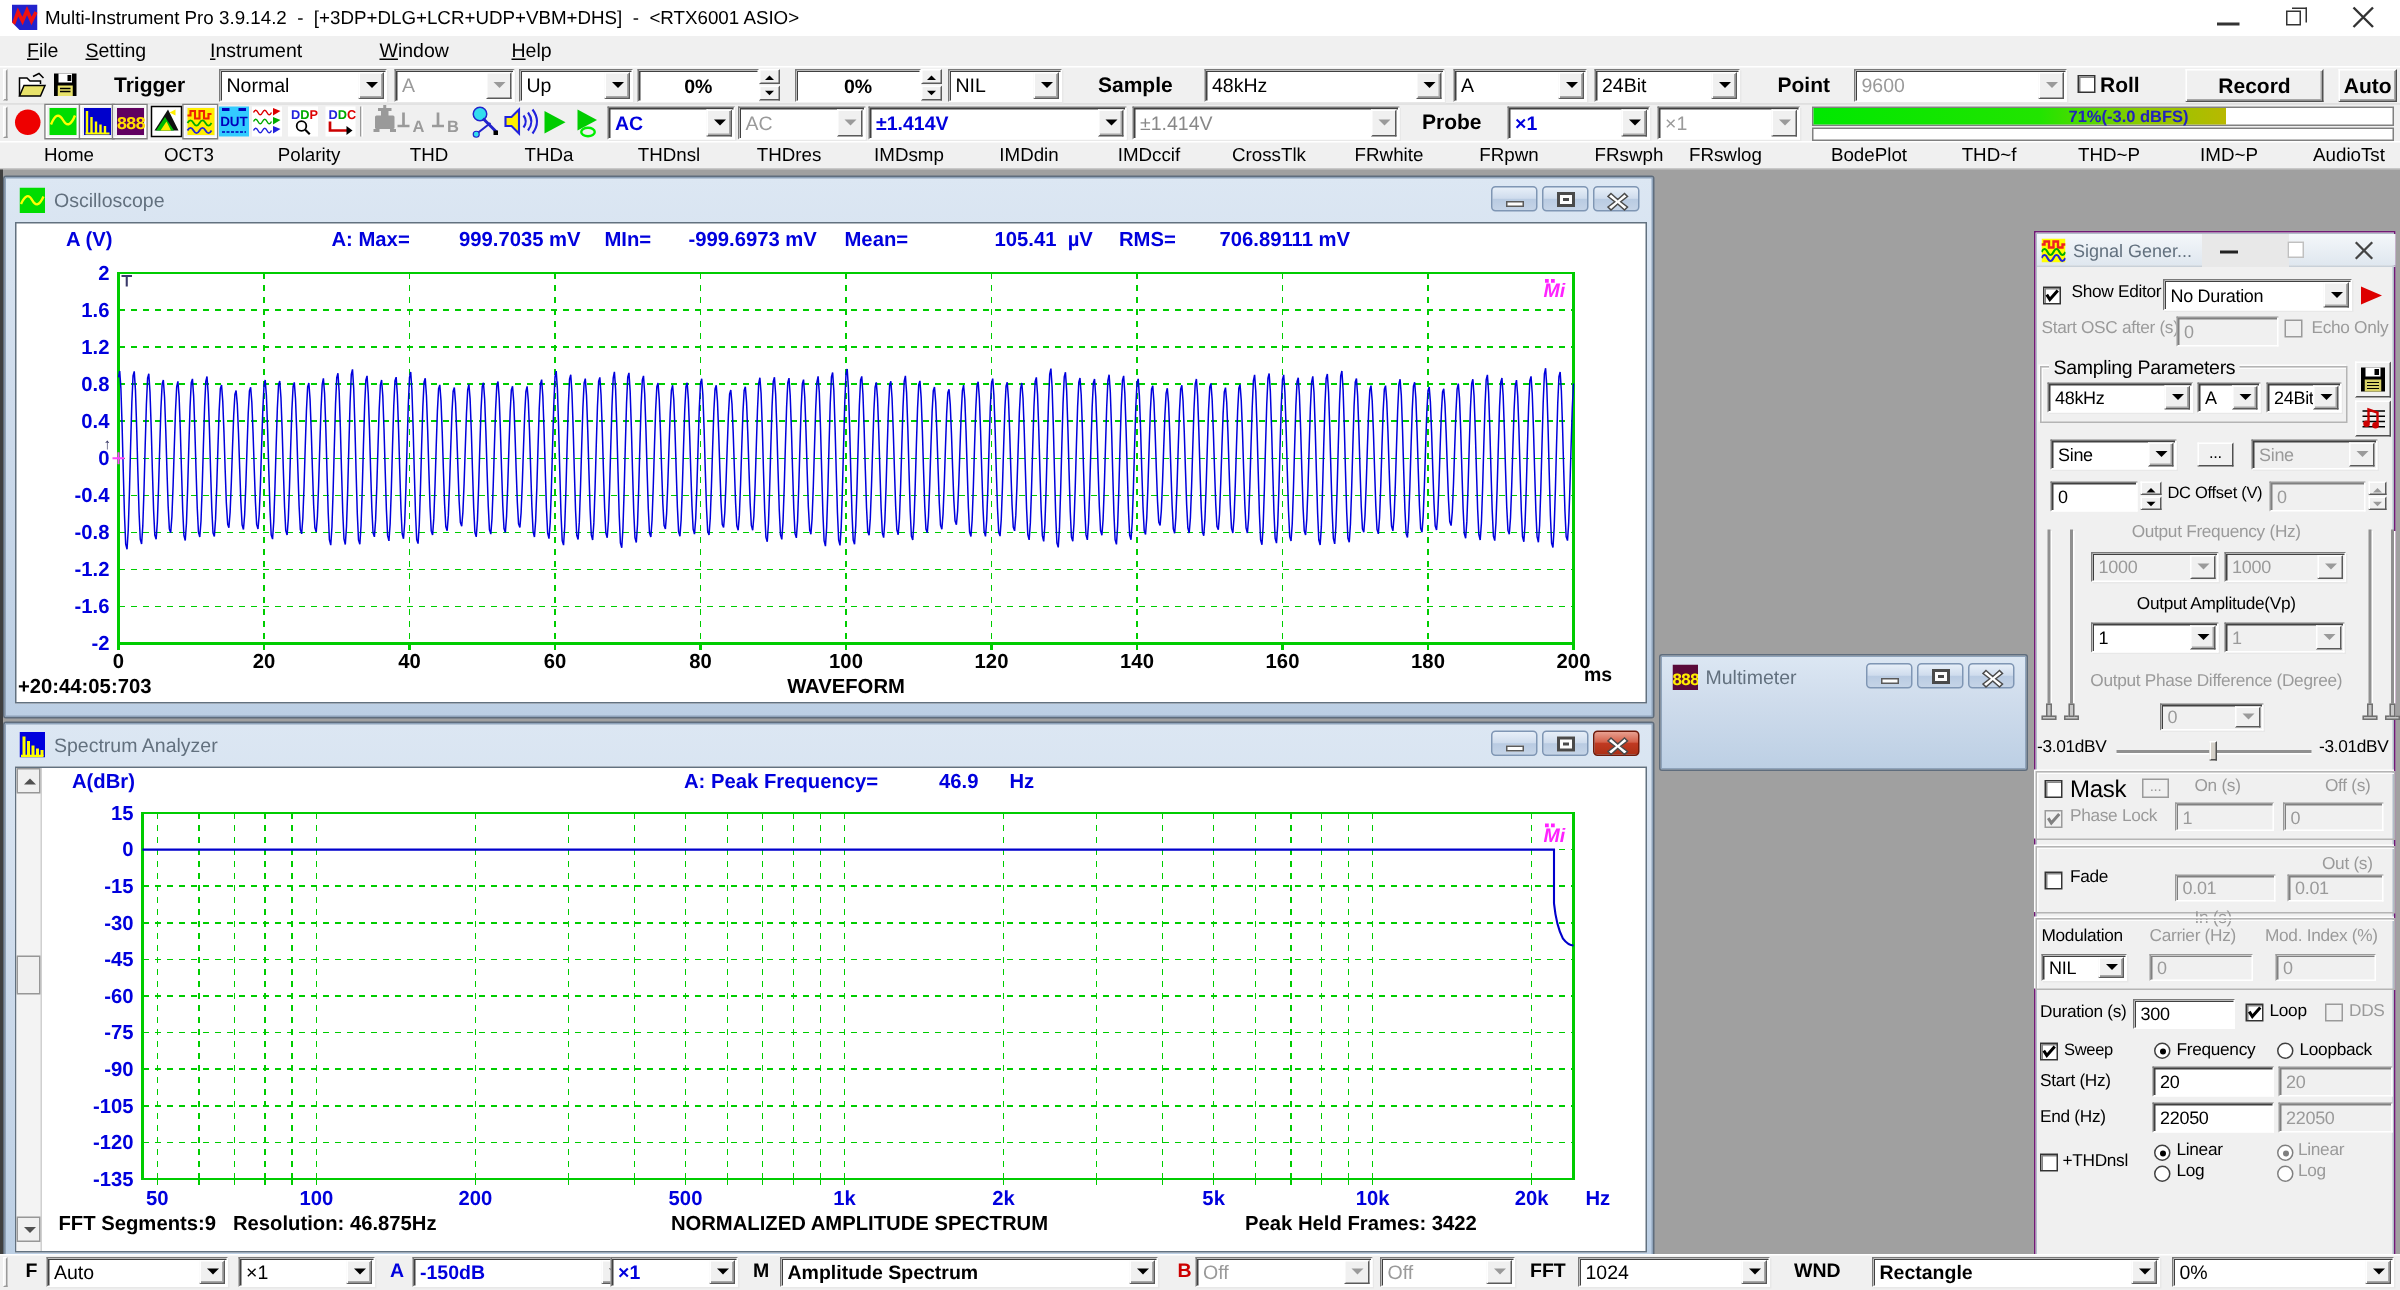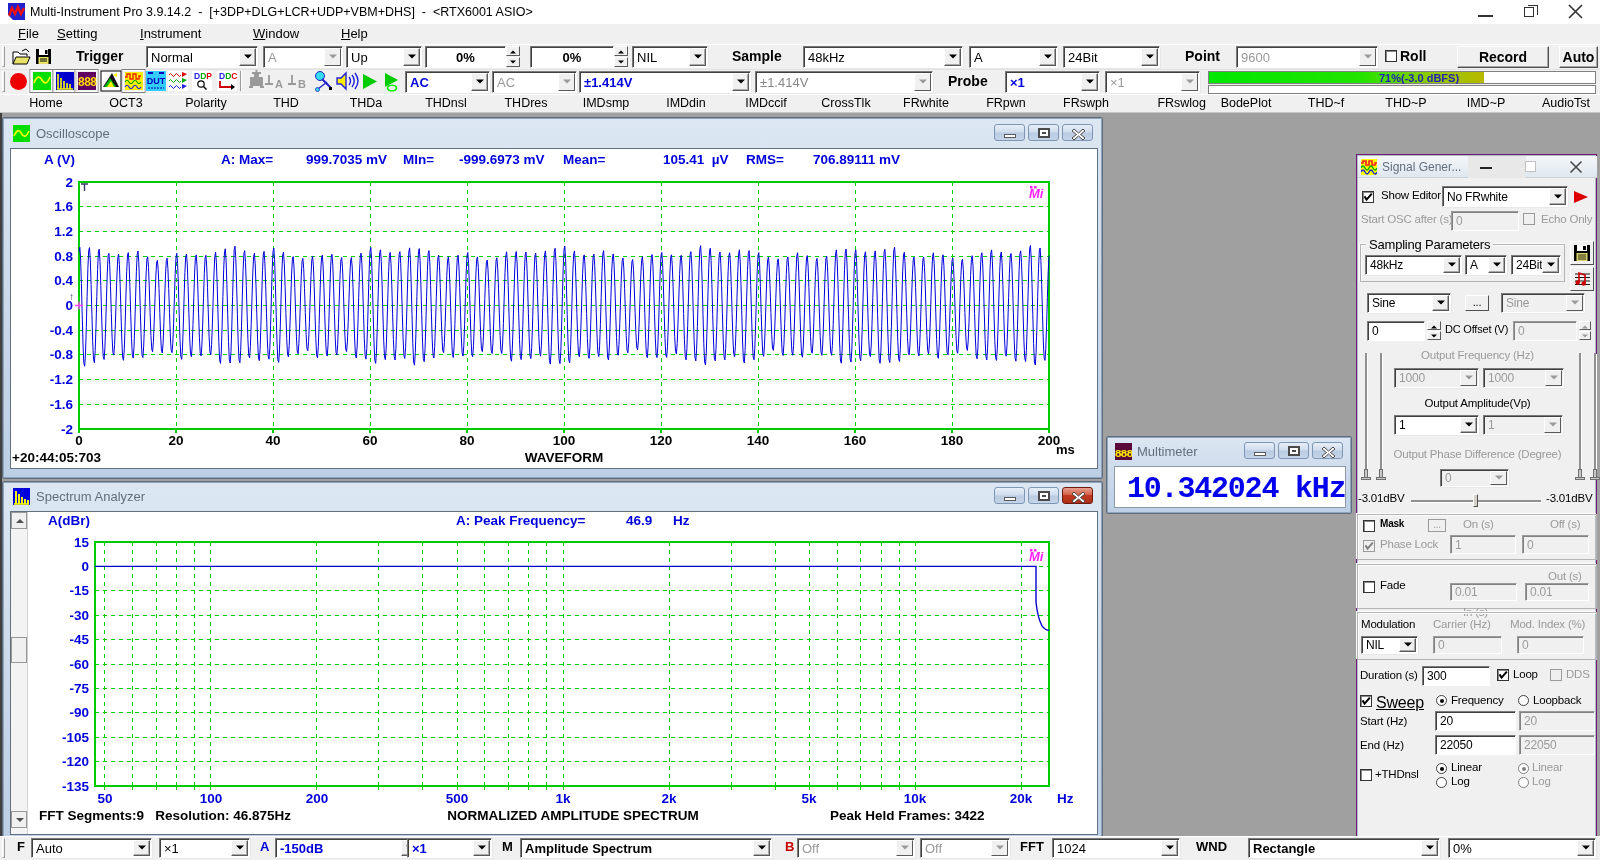--- a/index.html
+++ b/index.html
@@ -264,21 +264,21 @@
 <div class="lb" style="left:326px;top:97px;width:80px;text-align:center;font-size:12.5px;color:#000;">THDa</div>
 <div class="lb" style="left:406px;top:97px;width:80px;text-align:center;font-size:12.5px;color:#000;">THDnsl</div>
 <div class="lb" style="left:486px;top:97px;width:80px;text-align:center;font-size:12.5px;color:#000;">THDres</div>
 <div class="lb" style="left:566px;top:97px;width:80px;text-align:center;font-size:12.5px;color:#000;">IMDsmp</div>
 <div class="lb" style="left:646px;top:97px;width:80px;text-align:center;font-size:12.5px;color:#000;">IMDdin</div>
 <div class="lb" style="left:726px;top:97px;width:80px;text-align:center;font-size:12.5px;color:#000;">IMDccif</div>
 <div class="lb" style="left:806px;top:97px;width:80px;text-align:center;font-size:12.5px;color:#000;">CrossTlk</div>
 <div class="lb" style="left:886px;top:97px;width:80px;text-align:center;font-size:12.5px;color:#000;">FRwhite</div>
 <div class="lb" style="left:966px;top:97px;width:80px;text-align:center;font-size:12.5px;color:#000;">FRpwn</div>
 <div class="lb" style="left:1046px;top:97px;width:80px;text-align:center;font-size:12.5px;color:#000;">FRswph</div>
-<div class="lb" style="left:1126px;top:97px;width:80px;text-align:right;font-size:12.5px;color:#000;">FRswlog</div>
+<div class="lb" style="left:1126px;top:97px;width:80px;text-align:left;font-size:12.5px;color:#000;">FRswlog</div>
 <div class="lb" style="left:1206px;top:97px;width:80px;text-align:center;font-size:12.5px;color:#000;">BodePlot</div>
 <div class="lb" style="left:1286px;top:97px;width:80px;text-align:center;font-size:12.5px;color:#000;">THD~f</div>
 <div class="lb" style="left:1366px;top:97px;width:80px;text-align:center;font-size:12.5px;color:#000;">THD~P</div>
 <div class="lb" style="left:1446px;top:97px;width:80px;text-align:center;font-size:12.5px;color:#000;">IMD~P</div>
 <div class="lb" style="left:1526px;top:97px;width:80px;text-align:center;font-size:12.5px;color:#000;">AudioTst</div>
 <div style="position:absolute;left:0;top:113px;width:1600px;height:723px;background:#a0a0a0;"></div>
 <div style="position:absolute;left:0;top:113px;width:2px;height:723px;background:#404040;"></div>
 <div class="win" style="left:2px;top:117px;width:1101px;height:362px;">
 <svg style="position:absolute;left:10px;top:7px;" width="17" height="17">
       <rect width="17" height="17" fill="#00dd00"></rect>
@@ -519,23 +519,20 @@
     </div>
 <div style="position:absolute;left:171px;top:5px;width:31px;height:17px;border:1px solid #7f96b4;border-radius:3px;background:linear-gradient(180deg,#e7eff8 0%,#cfdced 48%,#b9cbe2 52%,#c5d4e7 100%);">
       <div style="position:absolute;left:9px;top:3px;width:12px;height:10px;background:#fdfdfd;border:2px solid #4a4a4a;"></div>
       <div style="position:absolute;left:13px;top:7px;width:4px;height:2px;background:#4a4a4a;"></div>
     </div>
 <div style="position:absolute;left:205px;top:5px;width:31px;height:17px;border:1px solid #7f96b4;border-radius:3px;background:linear-gradient(180deg,#e7eff8 0%,#cfdced 48%,#b9cbe2 52%,#c5d4e7 100%);">
       <svg width="31" height="17" style="position:absolute;left:0;top:0;">
         <path d="M11 4 L15.5 8 L20 4 L22 6 L17.5 9.5 L22 13 L20 15 L15.5 11 L11 15 L9 13 L13.5 9.5 L9 6 Z" fill="#fdfdfd" stroke="#4a4a4a" stroke-width="1"></path>
       </svg>
     </div>
-<div style="position:absolute;left:7px;top:29px;width:232px;height:42px;background:#fff;border:1px solid #8a9aa8;">
-      <div style="position:absolute;left:12px;top:5px;font-family:'Liberation Mono',monospace;font-weight:bold;font-size:30px;color:#0000ee;letter-spacing:-1.2px;white-space:nowrap;">10.342024 kHz</div>
-    </div>
 </div>
 <div style="position:absolute;left:1356px;top:154px;width:241px;height:820px;background:#f0f0f0;border:1px solid #701a75;box-shadow:0 0 0 1px #b0bcc8 inset;letter-spacing:-0.2px;">
 <div style="position:absolute;left:1px;top:1px;width:239px;height:22px;background:linear-gradient(180deg,#f4f7fa,#dfe7ef);border-bottom:1px solid #c8d0d8;"></div>
 <svg style="position:absolute;left:4px;top:4px;" width="16" height="16">
       <rect width="16" height="16" fill="#ffff00"></rect>
       <path d="M0 4 h2 v-2 h3 v4 h3 v-4 h3 v4 h3 v-2 h2" stroke="#ee2222" stroke-width="1.6" fill="none"></path>
       <path d="M0 9 q2 -4 4 0 q2 4 4 0 q2 -4 4 0 q2 4 4 0" stroke="#00aa00" stroke-width="1.4" fill="none"></path>
       <path d="M0 13 q2 -4 4 0 q2 4 4 0 q2 -4 4 0 q2 4 4 0" stroke="#2222dd" stroke-width="1.4" fill="none"></path>
     </svg>
 <div class="tb" style="left:25px;top:5px;font-size:12px;letter-spacing:0;">Signal Gener...</div>
@@ -545,21 +542,21 @@
 <svg style="position:absolute;left:212px;top:5px;" width="14" height="14">
       <path d="M1.5 1.5 L12.5 12.5 M12.5 1.5 L1.5 12.5" stroke="#444" stroke-width="1.5"></path>
     </svg>
 <div class="ck" style="left:5px;top:36px;width:12px;height:12px;background:#fff;">
       <svg width="12" height="12" style="position:absolute;left:-1px;top:-1px;">
         <path d="M2.5 5.4 L4.5600000000000005 8.64 L9.84 2.64" stroke="#000" stroke-width="2" fill="none"></path>
       </svg>
     </div>
 <div class="lb" style="left:24px;top:34px;color:#000;font-size:11.5px;">Show Editor</div>
 <div class="cb" style="left:85px;top:31px;width:126px;height:21px;">
-      <div class="cbt" style="color:#000;font-size:12px;left:4px;">No FRwhite</div>
+      <div class="cbt" style="color:#000;font-size:12px;left:4px;">No Duration</div>
       <div class="cba" style="height:17px;">
         <div class="tri"></div>
       </div>
     </div>
 <svg style="position:absolute;left:216px;top:35px;" width="17" height="14">
       <path d="M1 1 L15 7 L1 13 Z" fill="#dd0000"></path>
     </svg>
 <div class="lb" style="left:4px;top:58px;color:#9a9a9a;font-size:11.5px;">Start OSC after (s)</div>
 <div class="edd" style="left:94px;top:56px;width:68px;height:20px;">
       <span style="color:#9a9a9a;font-size:12px;margin-left:4px;">0</span>
@@ -683,21 +680,21 @@
       <div class="cba cbad" style="height:14px;">
         <div class="trid"></div>
       </div>
     </div>
 <div class="lb" style="left:1px;top:337px;color:#000;font-size:11.5px;">-3.01dBV</div>
 <div class="lb" style="left:189px;top:337px;color:#000;font-size:11.5px;">-3.01dBV</div>
 <div style="position:absolute;left:54px;top:345px;width:130px;height:2px;background:#909090;box-shadow:0 1px 0 #fff;"></div>
 <div style="position:absolute;left:116px;top:339px;width:5px;height:13px;background:#d4d0c8;border:1px solid;border-color:#fff #505050 #505050 #fff;"></div>
 <div class="grp" style="left:0px;top:359px;width:240px;height:46px;"></div>
 <div class="ck" style="left:6px;top:365px;width:12px;height:12px;background:#fff;"></div>
-<div class="lb" style="left:23px;top:363px;color:#000;font-size:10px;font-weight:bold;">Mask</div>
+<div class="lb" style="left:23px;top:363px;color:#000;font-size:16px;">Mask</div>
 <div style="position:absolute;left:71px;top:364px;width:18px;height:13px;background:#f0f0f0;border:1px solid #9a9a9a;text-align:center;font-size:10px;line-height:10px;color:#9a9a9a;">...</div>
 <div class="lb" style="left:106px;top:363px;color:#9a9a9a;font-size:11.5px;">On (s)</div>
 <div class="lb" style="left:193px;top:363px;color:#9a9a9a;font-size:11.5px;">Off (s)</div>
 <div class="ckd" style="left:6px;top:385px;width:12px;height:12px;background:#f0f0f0;">
       <svg width="12" height="12" style="position:absolute;left:-1px;top:-1px;">
         <path d="M2.5 5.4 L4.5600000000000005 8.64 L9.84 2.64" stroke="#808080" stroke-width="2" fill="none"></path>
       </svg>
     </div>
 <div class="lb" style="left:23px;top:383px;color:#9a9a9a;font-size:11.5px;">Phase Lock</div>
 <div class="edd" style="left:93px;top:380px;width:66px;height:19px;">
@@ -743,21 +740,21 @@
       </svg>
     </div>
 <div class="lb" style="left:156px;top:513px;color:#000;font-size:11.5px;">Loop</div>
 <div class="ckd" style="left:193px;top:514px;width:12px;height:12px;background:#f0f0f0;"></div>
 <div class="lb" style="left:209px;top:513px;color:#9a9a9a;font-size:11.5px;">DDS</div>
 <div class="ck" style="left:3px;top:540px;width:12px;height:12px;background:#fff;">
       <svg width="12" height="12" style="position:absolute;left:-1px;top:-1px;">
         <path d="M2.5 5.4 L4.5600000000000005 8.64 L9.84 2.64" stroke="#000" stroke-width="2" fill="none"></path>
       </svg>
     </div>
-<div class="lb" style="left:19px;top:539px;color:#000;font-size:16px;text-decoration:underline;">Sweep</div>
+<div class="lb" style="left:19px;top:539px;color:#000;font-size:11px;">Sweep</div>
 <div style="position:absolute;left:79px;top:540px;width:11px;height:11px;border-radius:50%;border:1px solid #404040;background:#fff;">
       <div style="position:absolute;left:3px;top:3px;width:4px;height:4px;border-radius:50%;background:#000;"></div>
     </div>
 <div class="lb" style="left:94px;top:539px;color:#000;font-size:11.5px;">Frequency</div>
 <div style="position:absolute;left:161px;top:540px;width:11px;height:11px;border-radius:50%;border:1px solid #404040;background:#fff;"></div>
 <div class="lb" style="left:176px;top:539px;color:#000;font-size:11.5px;">Loopback</div>
 <div class="lb" style="left:3px;top:560px;color:#000;font-size:11.5px;">Start (Hz)</div>
 <div class="ed" style="left:78px;top:556px;width:81px;height:20px;">
       <span style="color:#000;font-size:12px;margin-left:4px;">20</span>
     </div>

